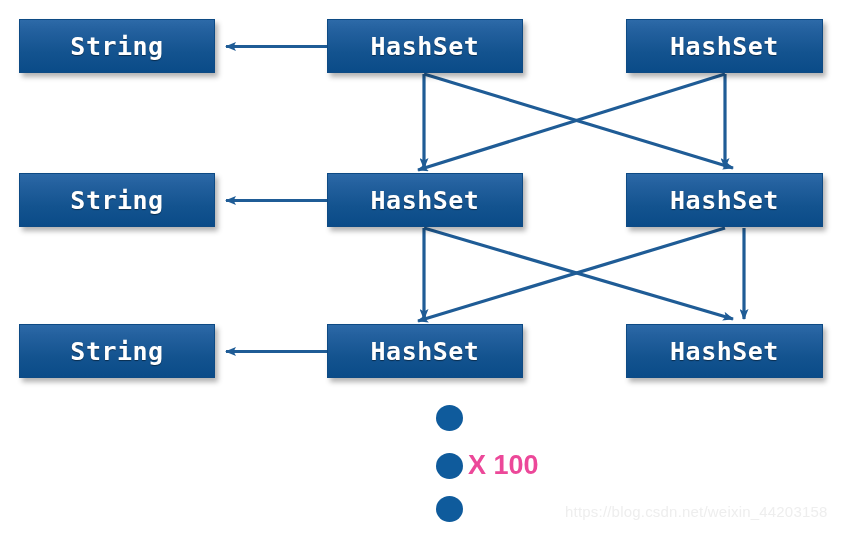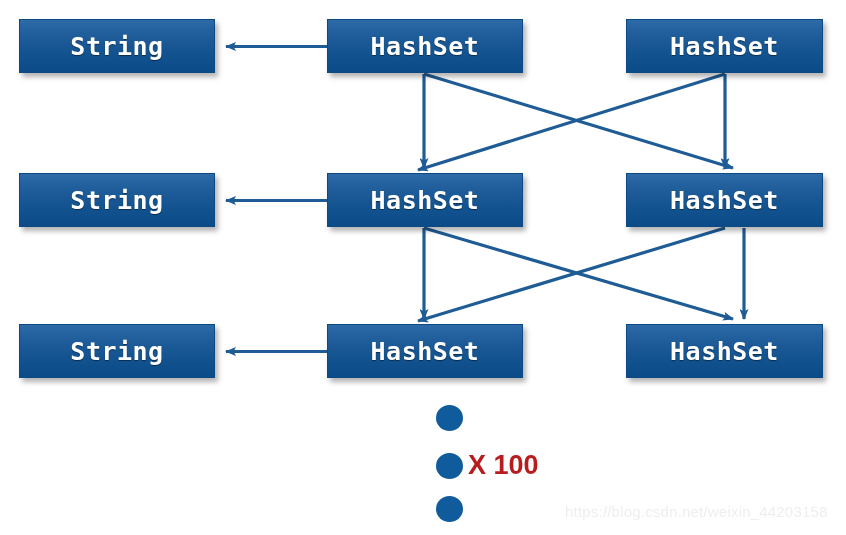--- a/index.html
+++ b/index.html
@@ -60,21 +60,21 @@
   }
 
   
   #multiplier-label {
     position: absolute;
     left: 468px;
     top: 450px;
     font-family: "Liberation Sans", sans-serif;
     font-size: 27px;
     font-weight: bold;
-    color: #b91c1c;
+    color: #ec4899;
     white-space: nowrap;
     user-select: none;
   }
 
   
   #watermark {
     position: absolute;
     left: 565px;
     top: 503px;
     font-family: "Liberation Sans", sans-serif;

